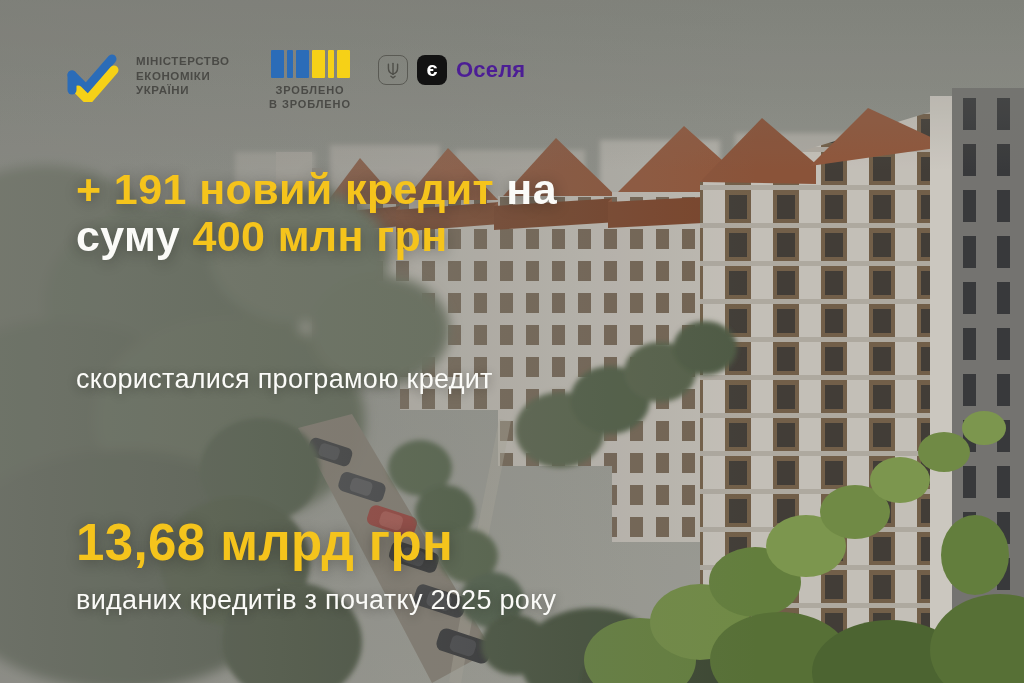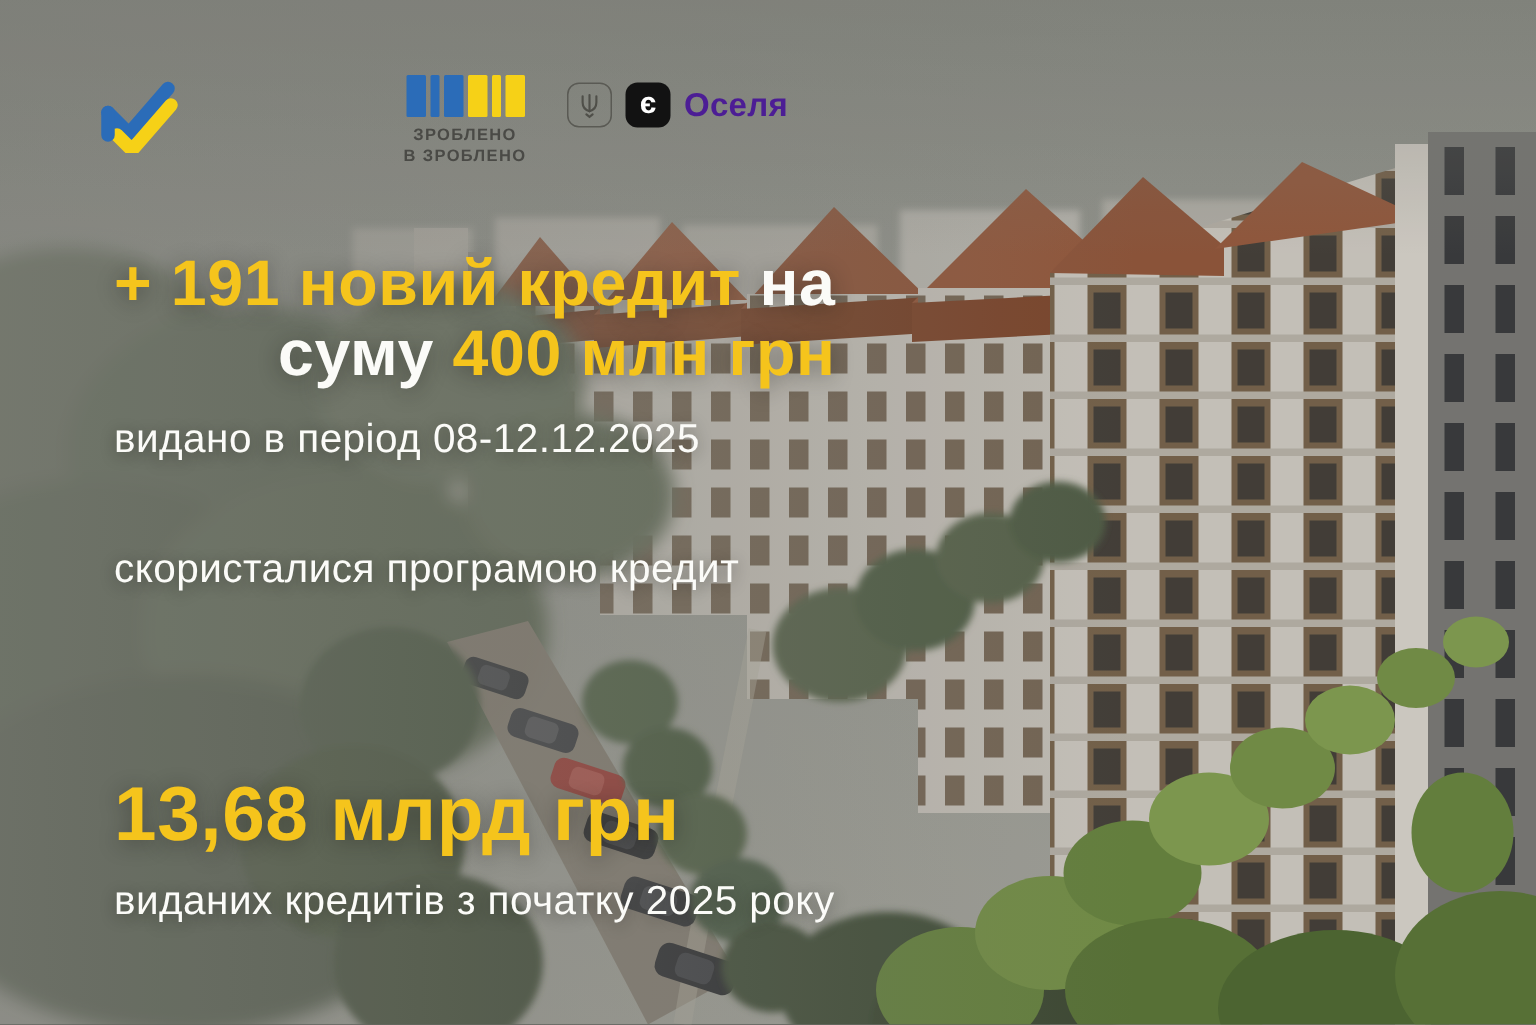--- a/index.html
+++ b/index.html
@@ -26,21 +26,21 @@
   .tryzub-box svg{width:20px;height:20px;}
   .e-badge{width:30px;height:30px;background:#121212;border-radius:8px;color:#ffffff;
     display:flex;align-items:center;justify-content:center;font-size:20px;font-weight:700;line-height:1;}
   .e-badge span{position:relative;top:-1px;}
   .wordmark{font-size:22px;font-weight:700;color:#4c1d95;letter-spacing:.2px;}
 
   
   .yellow{color:#f5c41c;}
   .white{color:#fbfbf8;}
   .h-line{font-size:43px;font-weight:800;line-height:47px;letter-spacing:.4px;
-    text-shadow:0 2px 14px rgba(25,25,20,.40);white-space:nowrap;text-align:right;}
+    text-shadow:0 2px 14px rgba(25,25,20,.40);white-space:nowrap;}
   .sub{font-size:27px;font-weight:500;color:#fbfbf8;letter-spacing:.3px;line-height:38px;
     text-shadow:0 2px 10px rgba(25,25,20,.40);white-space:nowrap;}
   .big{font-size:39px;font-weight:800;letter-spacing:.4px;line-height:45px;
     text-shadow:0 2px 14px rgba(25,25,20,.40);white-space:nowrap;}
   .headline{position:absolute;left:76px;top:166px;}
   .headline .sub{margin-top:13px;}
   .block-users{position:absolute;left:76px;top:344px;}
   .block-users .sub:first-of-type{margin-top:16px;}
   .block-total{position:absolute;left:76px;top:519px;}
   .block-total .big{font-size:51px;line-height:48px;}
@@ -205,20 +205,25 @@
   </svg>
 
   <header>
 
     <div class="logo-ministry">
       <svg class="m-icon" viewBox="0 0 58 52" aria-hidden="true">
         <polyline points="6,25 20,39 46,9" fill="none" stroke="#2b6cb8" stroke-width="9" stroke-linecap="round" stroke-linejoin="round"></polyline>
         <polyline points="12,40 22,50 48,20" fill="none" stroke="#f6d117" stroke-width="9" stroke-linecap="round" stroke-linejoin="round"></polyline>
         <line x1="6" y1="25" x2="6" y2="40" stroke="#2b6cb8" stroke-width="9" stroke-linecap="round"></line>
       </svg>
+      <div class="m-text">
+        <div>МІНІСТЕРСТВО</div>
+        <div>ЕКОНОМІКИ</div>
+        <div>УКРАЇНИ</div>
+      </div>
     </div>
 
     <div class="logo-miu">
       <div class="miu-bars">
         <span class="bar blue w"></span>
           <span class="bar blue n"></span>
           <span class="bar blue w"></span>
         <span class="bar yellow w"></span>
           <span class="bar yellow n"></span>
           <span class="bar yellow w"></span>
@@ -247,21 +252,20 @@
 
   <main>
 
     <section class="headline">
       <div class="h-line">
         <span class="yellow">+ 191 новий кредит</span><span class="white"> на</span>
       </div>
       <div class="h-line">
         <span class="white">суму </span><span class="yellow">400 млн грн</span>
       </div>
-      <div class="sub">видано в період 08-12.12.2025</div>
     </section>
 
     <section class="block-users">
       <div class="sub">скористалися програмою кредит</div>
     </section>
 
     <section class="block-total">
       <div class="big yellow">13,68 млрд грн</div>
       <div class="sub">виданих кредитів з початку 2025 року</div>
     </section>

